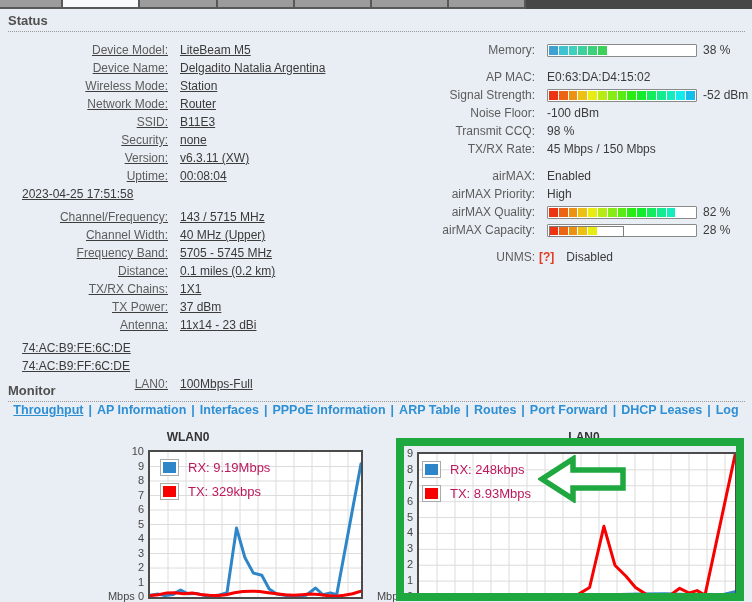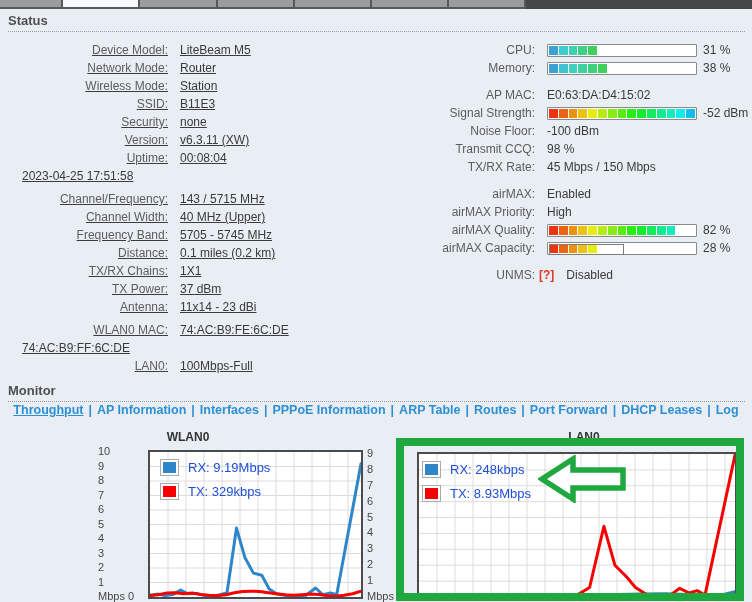--- a/index.html
+++ b/index.html
@@ -57,26 +57,26 @@
     font-weight:bold;font-size:12.5px;white-space:nowrap;
   }
   #monitor-nav a{color:#2d8fd4;text-decoration:none;cursor:pointer;}
   #monitor-nav a.active{text-decoration:underline;}
   #monitor-nav .sep{color:#2d8fd4;padding:0 5px;}
 
   
   .chart-title{position:absolute;transform:translateX(-50%);font-weight:bold;color:#333;font-size:12px;}
   .plot{position:absolute;border:2px solid #4b4b4b;background:#fff;}
   .plot svg{display:block;}
-  .ytick{position:absolute;width:46px;font-size:11px;color:#474747;white-space:nowrap;}
+  .ytick{position:absolute;width:46px;text-align:right;font-size:11px;color:#474747;white-space:nowrap;}
   .legend{position:absolute;}
   .legend-item{display:flex;align-items:center;margin-bottom:7px;}
   .swatch{width:13px;height:11px;border:1px solid #ababab;background:#fff;padding:2px;margin-right:9px;}
   .swatch i{display:block;width:100%;height:100%;}
-  .legend-label{font-size:13px;color:#1d4ed8;}
+  .legend-label{font-size:13px;color:#be185d;}
 
   
   #green-box{
     position:absolute;left:396px;top:438px;width:348px;height:163px;
     box-sizing:border-box;border:8px solid #1fa83f;z-index:50;pointer-events:none;
   }
   #green-arrow{position:absolute;left:538px;top:455px;z-index:51;pointer-events:none;}
 </style>
 </head>
 <body>
@@ -97,28 +97,32 @@
 <div class="section-header" id="status-header">
   <span>Status</span>
 </div>
 <div class="kv-col" id="left-col">
     <div class="kv-group">
       <div class="row">
         <span class="lbl">Device Model:</span>
         <span class="val">LiteBeam M5</span>
       </div>
       <div class="row">
+        <span class="lbl">Device Name:</span>
+        <span class="val">Delgadito Natalia Argentina</span>
+      </div>
+      <div class="row">
+        <span class="lbl">Wireless Mode:</span>
+        <span class="val">Station</span>
+      </div>
+      <div class="row">
         <span class="lbl">Network Mode:</span>
         <span class="val">Router</span>
       </div>
       <div class="row">
-        <span class="lbl">Wireless Mode:</span>
-        <span class="val">Station</span>
-      </div>
-      <div class="row">
         <span class="lbl">SSID:</span>
         <span class="val">B11E3</span>
       </div>
       <div class="row">
         <span class="lbl">Security:</span>
         <span class="val">none</span>
       </div>
       <div class="row">
         <span class="lbl">Version:</span>
         <span class="val">v6.3.11 (XW)</span>
@@ -156,45 +160,33 @@
         <span class="lbl">TX Power:</span>
         <span class="val">37 dBm</span>
       </div>
       <div class="row">
         <span class="lbl">Antenna:</span>
         <span class="val">11x14 - 23 dBi</span>
       </div>
     </div>
     <div class="kv-group">
       <div class="row">
-        <span class="lbl">WLAN0 MAC:</span>
         <span class="val">74:AC:B9:FE:6C:DE</span>
       </div>
       <div class="row">
         <span class="val">74:AC:B9:FF:6C:DE</span>
       </div>
       <div class="row">
         <span class="lbl">LAN0:</span>
         <span class="val">100Mbps-Full</span>
       </div>
     </div>
   </div>
 <div class="kv-col" id="right-col">
     <div class="kv-group">
-      <div class="row">
-        <span class="lbl">CPU:</span>
-        <span class="bar">
-          <span class="seg" style="background: rgb(61, 162, 209);"></span>
-          <span class="seg" style="background: rgb(61, 205, 209);"></span>
-          <span class="seg" style="background: rgb(61, 209, 175);"></span>
-          <span class="seg" style="background: rgb(61, 209, 133);"></span>
-          <span class="seg" style="background: rgb(61, 209, 91);"></span>
-        </span>
-        <span class="bar-text">31 %</span>
-      </div>
       <div class="row">
         <span class="lbl">Memory:</span>
         <span class="bar">
           <span class="seg" style="background: rgb(61, 162, 209);"></span>
           <span class="seg" style="background: rgb(61, 195, 209);"></span>
           <span class="seg" style="background: rgb(61, 209, 190);"></span>
           <span class="seg" style="background: rgb(61, 209, 157);"></span>
           <span class="seg" style="background: rgb(61, 209, 123);"></span>
           <span class="seg" style="background: rgb(61, 209, 91);"></span>
         </span>

